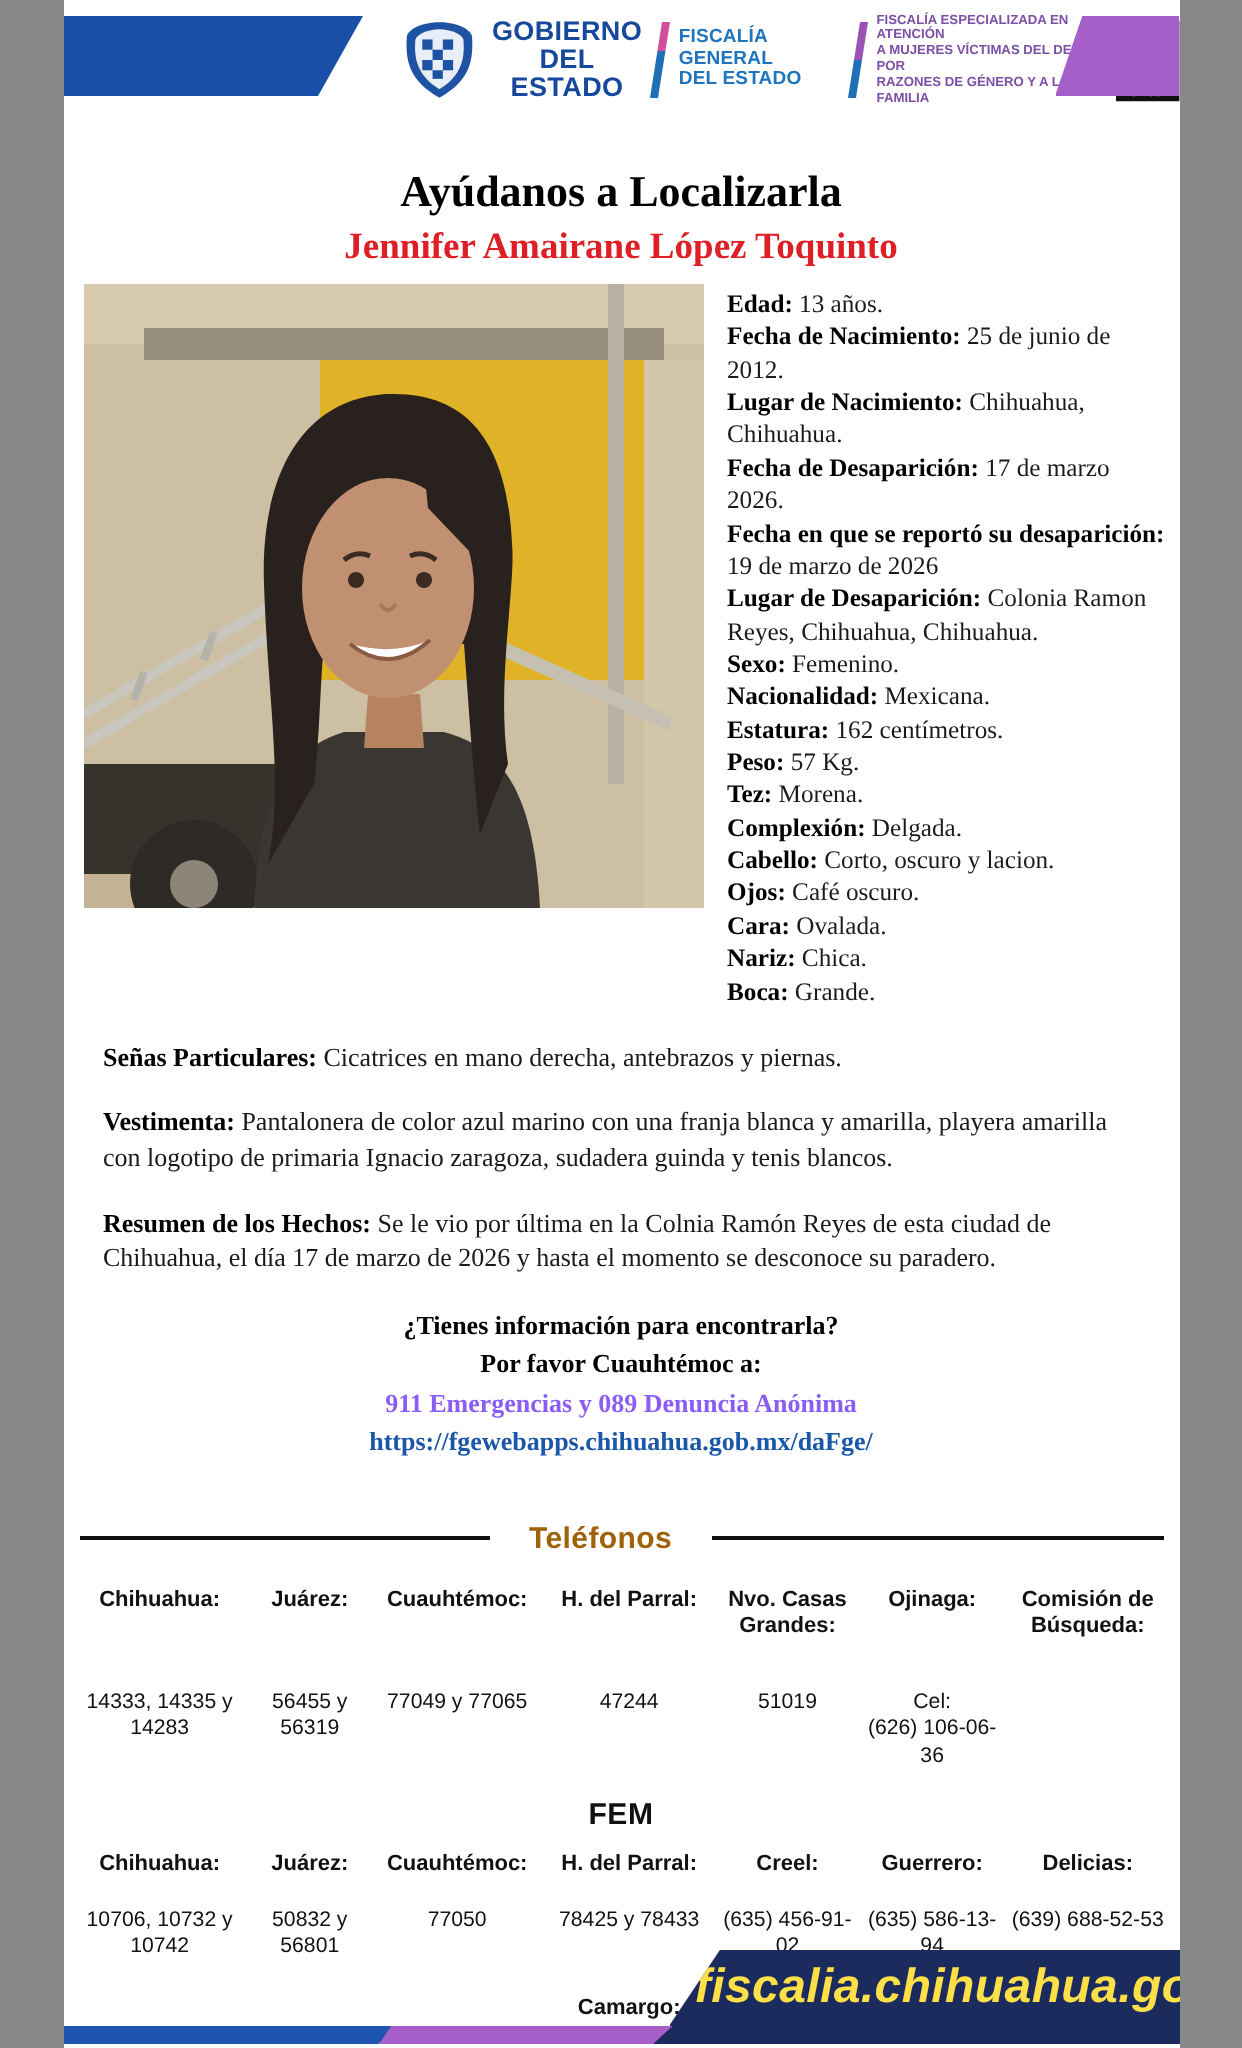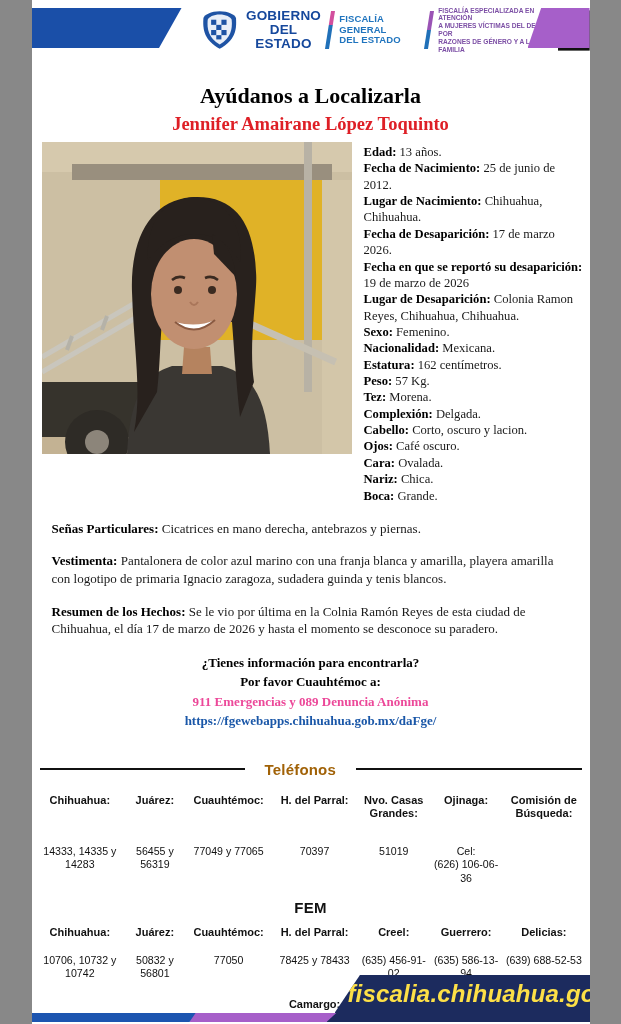--- a/index.html
+++ b/index.html
@@ -36,21 +36,21 @@
   .field { font-size:12.6px; line-height:1.3; color:#1a1a1a; }
   .field b { color:#000; }
 
   
   .paras { padding:16px 22px 0 20px; }
   .para { font-size:13px; line-height:1.35; color:#1a1a1a; margin-bottom:15px; }
   .para b { color:#000; }
 
   
   .contact { text-align:center; margin-top:6px; font-size:13px; font-weight:bold; line-height:1.5; }
-  .c-red { color:#ec4899; }
+  .c-red { color:#8b5cf6; }
   .c-url { color:#1A57A8; text-decoration:none; }
 
   
   .tels { font-family:"Liberation Sans", sans-serif; padding:0 6px; margin-top:30px; }
   .tel-heading { display:flex; align-items:center; margin:0 2px 14px 2px; }
   .tel-heading .line { height:2px; background:#111; }
   .tel-heading .l1 { width:205px; }
   .tel-heading .l2 { flex:1; }
   .tel-heading .txt { font-size:15px; font-weight:bold; color:#a16207; margin:0 20px; letter-spacing:.2px; }
   .grid7 { display:grid; grid-template-columns:15.5% 12% 15% 16.5% 12.5% 14% 14.5%; }
@@ -214,21 +214,21 @@
       <div class="cell hd">Nvo. Casas Grandes:</div>
       <div class="cell hd">Ojinaga:</div>
       <div class="cell hd">Comisión de Búsqueda:</div>
     </div>
     <div class="rowgap"></div>
     <div class="rowgap"></div>
     <div class="grid7">
       <div class="cell">14333, 14335 y 14283</div>
       <div class="cell">56455 y 56319</div>
       <div class="cell">77049 y 77065</div>
-      <div class="cell">70397</div>
+      <div class="cell">47244</div>
       <div class="cell">51019</div>
       <div class="cell">Cel:
 (626) 106-06-36</div>
       <div class="cell"></div>
     </div>
 
     <div class="fem-title">FEM</div>
     <div class="grid7">
       <div class="cell hd">Chihuahua:</div>
       <div class="cell hd">Juárez:</div>

